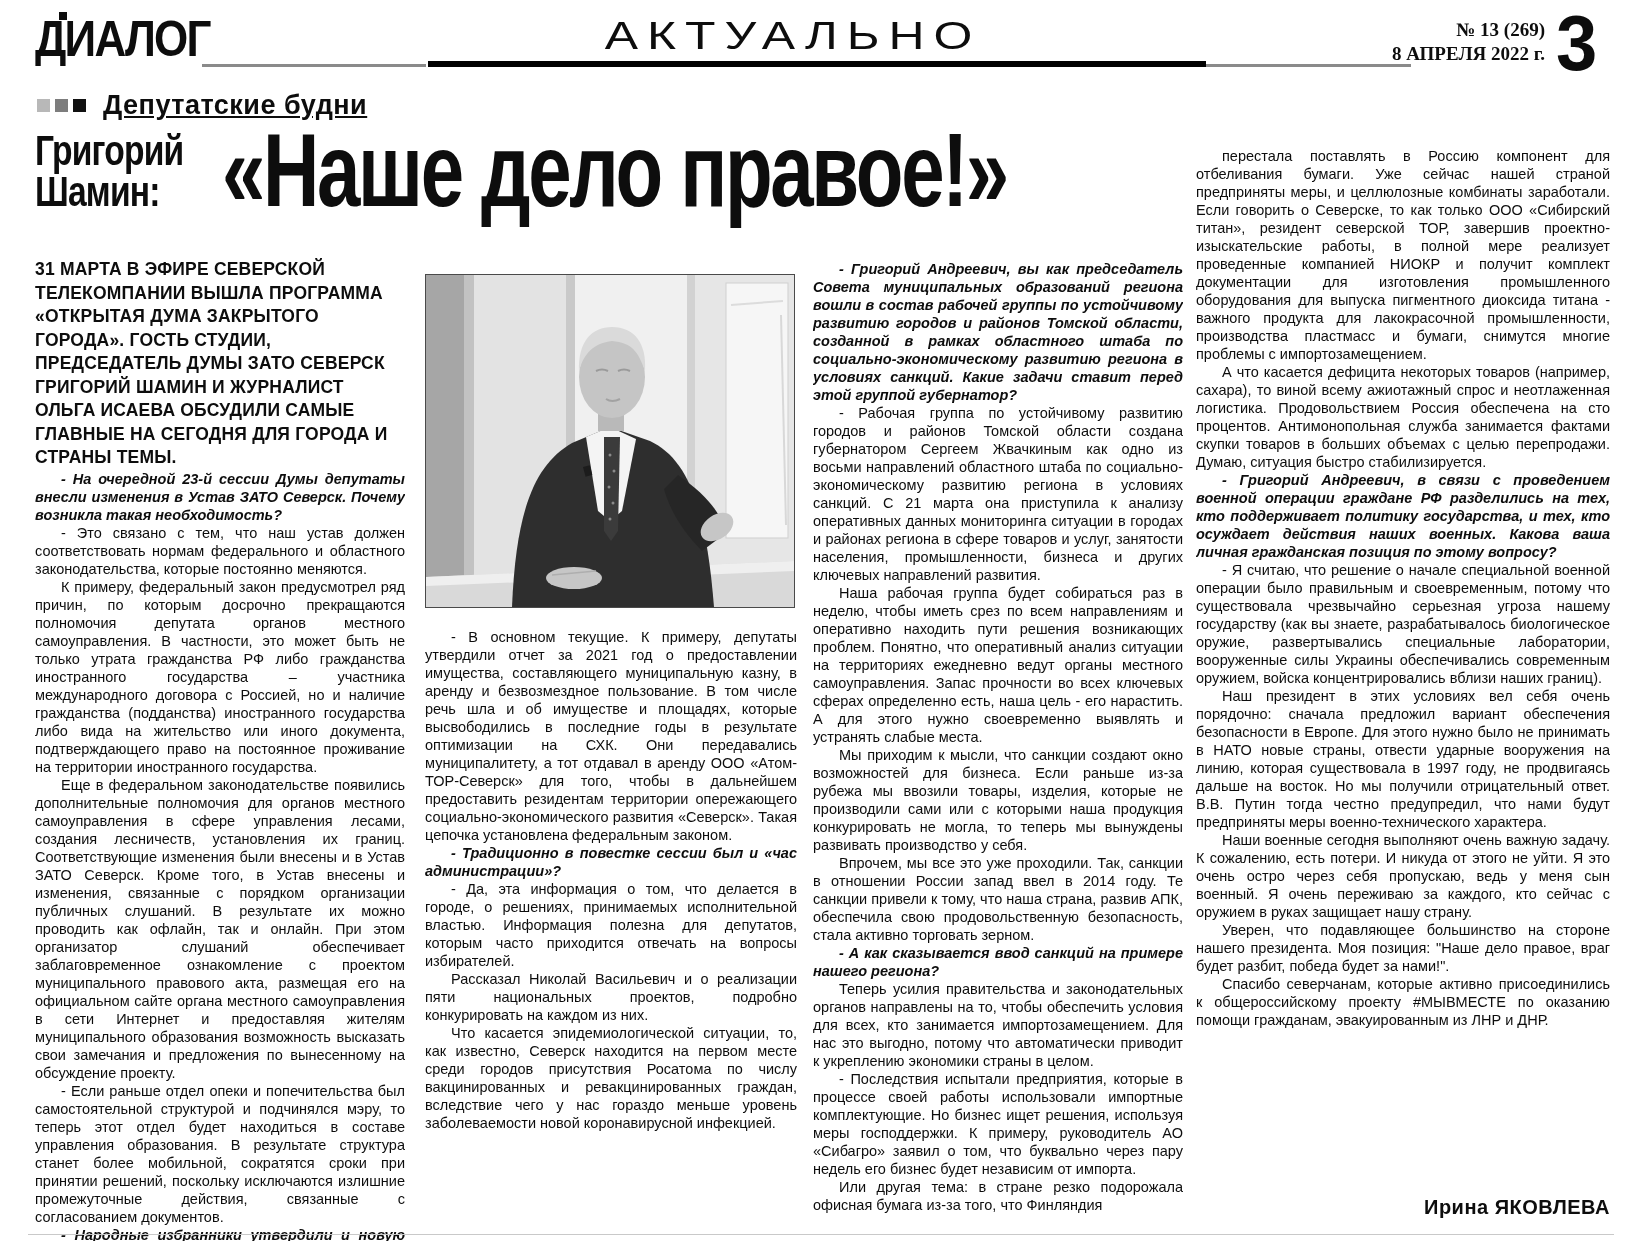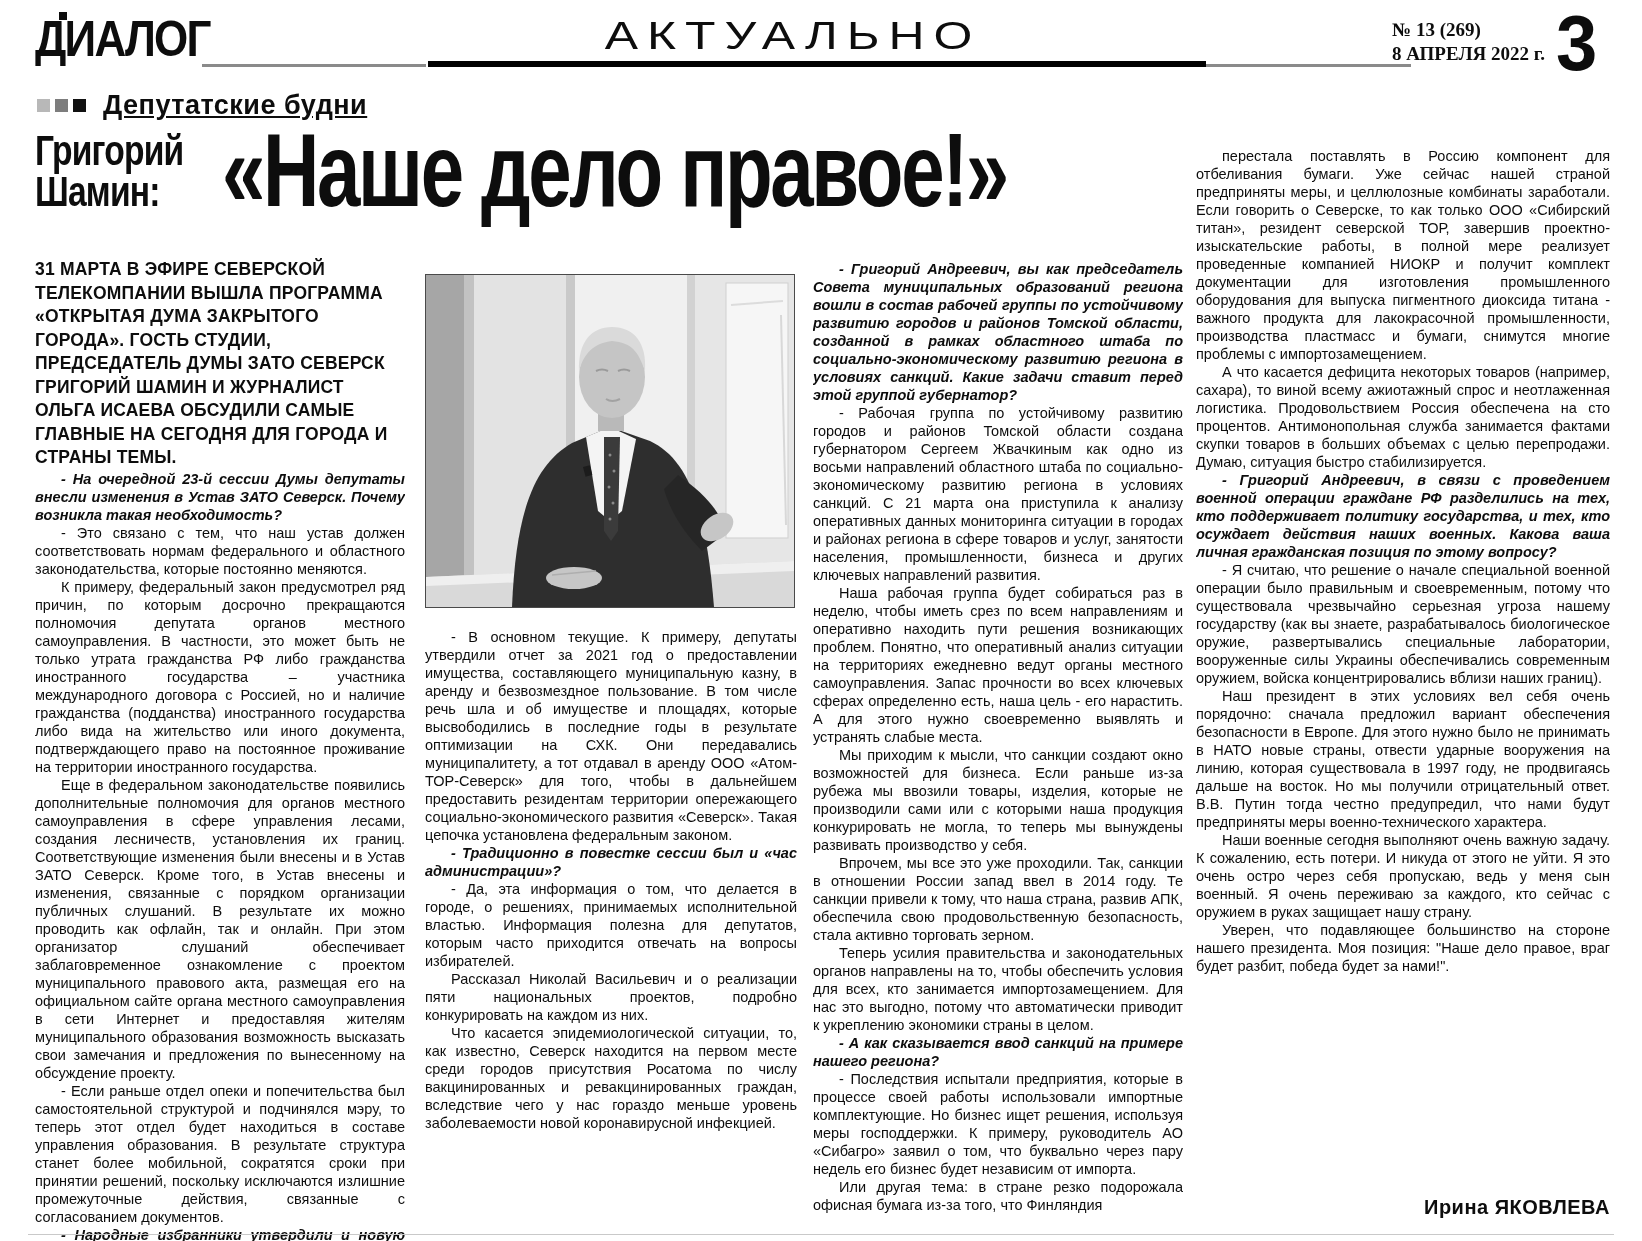--- a/index.html
+++ b/index.html
@@ -20,21 +20,21 @@
     position:absolute;left:793px;top:16px;
     font-size:39px;font-weight:400;letter-spacing:7px;line-height:1;
     transform:translateX(-50%) scaleX(1.28);transform-origin:center top;
     white-space:nowrap;
   }
   .rule{position:absolute;}
   .rule-gray-left{left:202px;top:64px;width:224px;height:3px;background:#8a8a8a;}
   .rule-black{left:428px;top:61px;width:778px;height:6px;background:#000;}
   .rule-gray-right{left:1206px;top:64px;width:205px;height:3px;background:#8a8a8a;}
   .issue-info{
-    position:absolute;right:97px;top:18px;
+    position:absolute;right:97px;top:18px;text-align:right;
     font-family:"Liberation Serif", serif;font-weight:700;
     font-size:19px;line-height:24px;white-space:nowrap;
   }
   .page-number{
     position:absolute;left:1556px;top:4px;
     font-size:78px;font-weight:900;line-height:1;
     transform:scaleX(0.95);transform-origin:left top;
   }
   
   .rubric{position:absolute;left:37px;top:92px;display:flex;align-items:center;}
@@ -165,29 +165,30 @@
     <p class="par body">Рассказал Николай Васильевич и о реализации пяти национальных проектов, подробно конкурировать на каждом из них.</p>
     <p class="par body">Что касается эпидемиологической ситуации, то, как известно, Северск находится на первом месте среди городов присутствия Росатома по числу вакцинированных и ревакцинированных граждан, вследствие чего у нас гораздо меньше уровень заболеваемости новой коронавирусной инфекцией.</p>
   </div>
 
 <div class="col" id="col3">
     <p class="par question">- Григорий Андреевич, вы как председатель Совета муниципальных образований региона вошли в состав рабочей группы по устойчивому развитию городов и районов Томской области, созданной в рамках областного штаба по социально-экономическому развитию региона в условиях санкций. Какие задачи ставит перед этой группой губернатор?</p>
     <p class="par body">- Рабочая группа по устойчивому развитию городов и районов Томской области создана губернатором Сергеем Жвачкиным как одно из восьми направлений областного штаба по социально-экономическому развитию региона в условиях санкций. С 21 марта она приступила к анализу оперативных данных мониторинга ситуации в городах и районах региона в сфере товаров и услуг, занятости населения, промышленности, бизнеса и других ключевых направлений развития.</p>
     <p class="par body">Наша рабочая группа будет собираться раз в неделю, чтобы иметь срез по всем направлениям и оперативно находить пути решения возникающих проблем. Понятно, что оперативный анализ ситуации на территориях ежедневно ведут органы местного самоуправления. Запас прочности во всех ключевых сферах определенно есть, наша цель - его нарастить. А для этого нужно своевременно выявлять и устранять слабые места.</p>
     <p class="par body">Мы приходим к мысли, что санкции создают окно возможностей для бизнеса. Если раньше из-за рубежа мы ввозили товары, изделия, которые не производили сами или с которыми наша продукция конкурировать не могла, то теперь мы вынуждены развивать производство у себя.</p>
     <p class="par body">Впрочем, мы все это уже проходили. Так, санкции в отношении России запад ввел в 2014 году. Те санкции привели к тому, что наша страна, развив АПК, обеспечила свою продовольственную безопасность, стала активно торговать зерном.</p>
+    <p class="par question">- А как сказывается ввод санкций на примере нашего региона?</p>
     <p class="par body">Теперь усилия  правительства и законодательных органов направлены на то, чтобы обеспечить условия для всех, кто занимается импортозамещением. Для нас это выгодно, потому что автоматически приводит к укреплению экономики страны в целом.</p>
-    <p class="par question">- А как сказывается ввод санкций на примере нашего региона?</p>
     <p class="par body">- Последствия испытали  предприятия, которые в процессе своей работы использовали импортные комплектующие. Но бизнес ищет решения, используя меры господдержки. К примеру, руководитель АО «Сибагро» заявил о том, что буквально через пару недель его бизнес будет независим от импорта.</p>
     <p class="par body">Или другая тема: в стране резко подорожала офисная бумага из-за того, что Финляндия</p>
   </div>
 <div class="col" id="col4">
     <p class="par body">перестала поставлять в Россию компонент для отбеливания бумаги. Уже сейчас нашей страной предприняты меры, и целлюлозные комбинаты заработали. Если говорить о Северске, то как только ООО «Сибирский титан», резидент северской ТОР, завершив проектно-изыскательские работы, в полной мере реализует проведенные компанией НИОКР и получит комплект документации для изготовления промышленного оборудования для выпуска пигментного диоксида титана - важного продукта для лакокрасочной промышленности, производства пластмасс и бумаги, снимутся многие проблемы с импортозамещением.</p>
     <p class="par body">А что касается дефицита некоторых товаров (например, сахара), то виной всему ажиотажный спрос и неотлаженная логистика. Продовольствием Россия обеспечена на сто процентов. Антимонопольная служба занимается фактами скупки товаров в больших объемах с целью перепродажи. Думаю, ситуация быстро стабилизируется.</p>
     <p class="par question">- Григорий Андреевич, в связи с проведением военной операции граждане РФ разделились на тех, кто поддерживает политику государства, и тех, кто осуждает действия наших военных. Какова ваша личная гражданская позиция по этому вопросу?</p>
     <p class="par body">- Я считаю, что решение о начале специальной военной операции было правильным и своевременным, потому что существовала чрезвычайно серьезная угроза нашему государству (как вы знаете, разрабатывалось биологическое оружие, развертывались специальные лаборатории, вооруженные силы Украины обеспечивались современным оружием, войска концентрировались вблизи наших границ).</p>
     <p class="par body">Наш президент в этих условиях вел себя очень порядочно: сначала предложил вариант обеспечения безопасности в Европе. Для этого нужно было не принимать в НАТО новые страны, отвести ударные вооружения на линию, которая существовала в 1997 году, не продвигаясь дальше на восток. Но мы получили отрицательный ответ. В.В. Путин тогда честно предупредил, что нами будут предприняты меры военно-технического характера.</p>
     <p class="par body">Наши военные сегодня выполняют очень важную задачу. К сожалению, есть потери. И никуда от этого не уйти. Я это очень остро через себя пропускаю, ведь у меня сын военный. Я очень переживаю за каждого, кто сейчас с оружием в руках защищает нашу страну.</p>
     <p class="par body">Уверен, что подавляющее большинство на стороне нашего президента. Моя позиция: "Наше дело правое, враг будет разбит, победа будет за нами!".</p>
+    <p class="par body">Спасибо северчанам, которые активно присоединились к общероссийскому проекту #МЫВМЕСТЕ по оказанию помощи гражданам, эвакуированным из ЛНР и ДНР.</p>
   </div>
 
 <div class="byline">Ирина ЯКОВЛЕВА</div>
 <div class="bottom-hairline"></div>
 
 </body></html>

